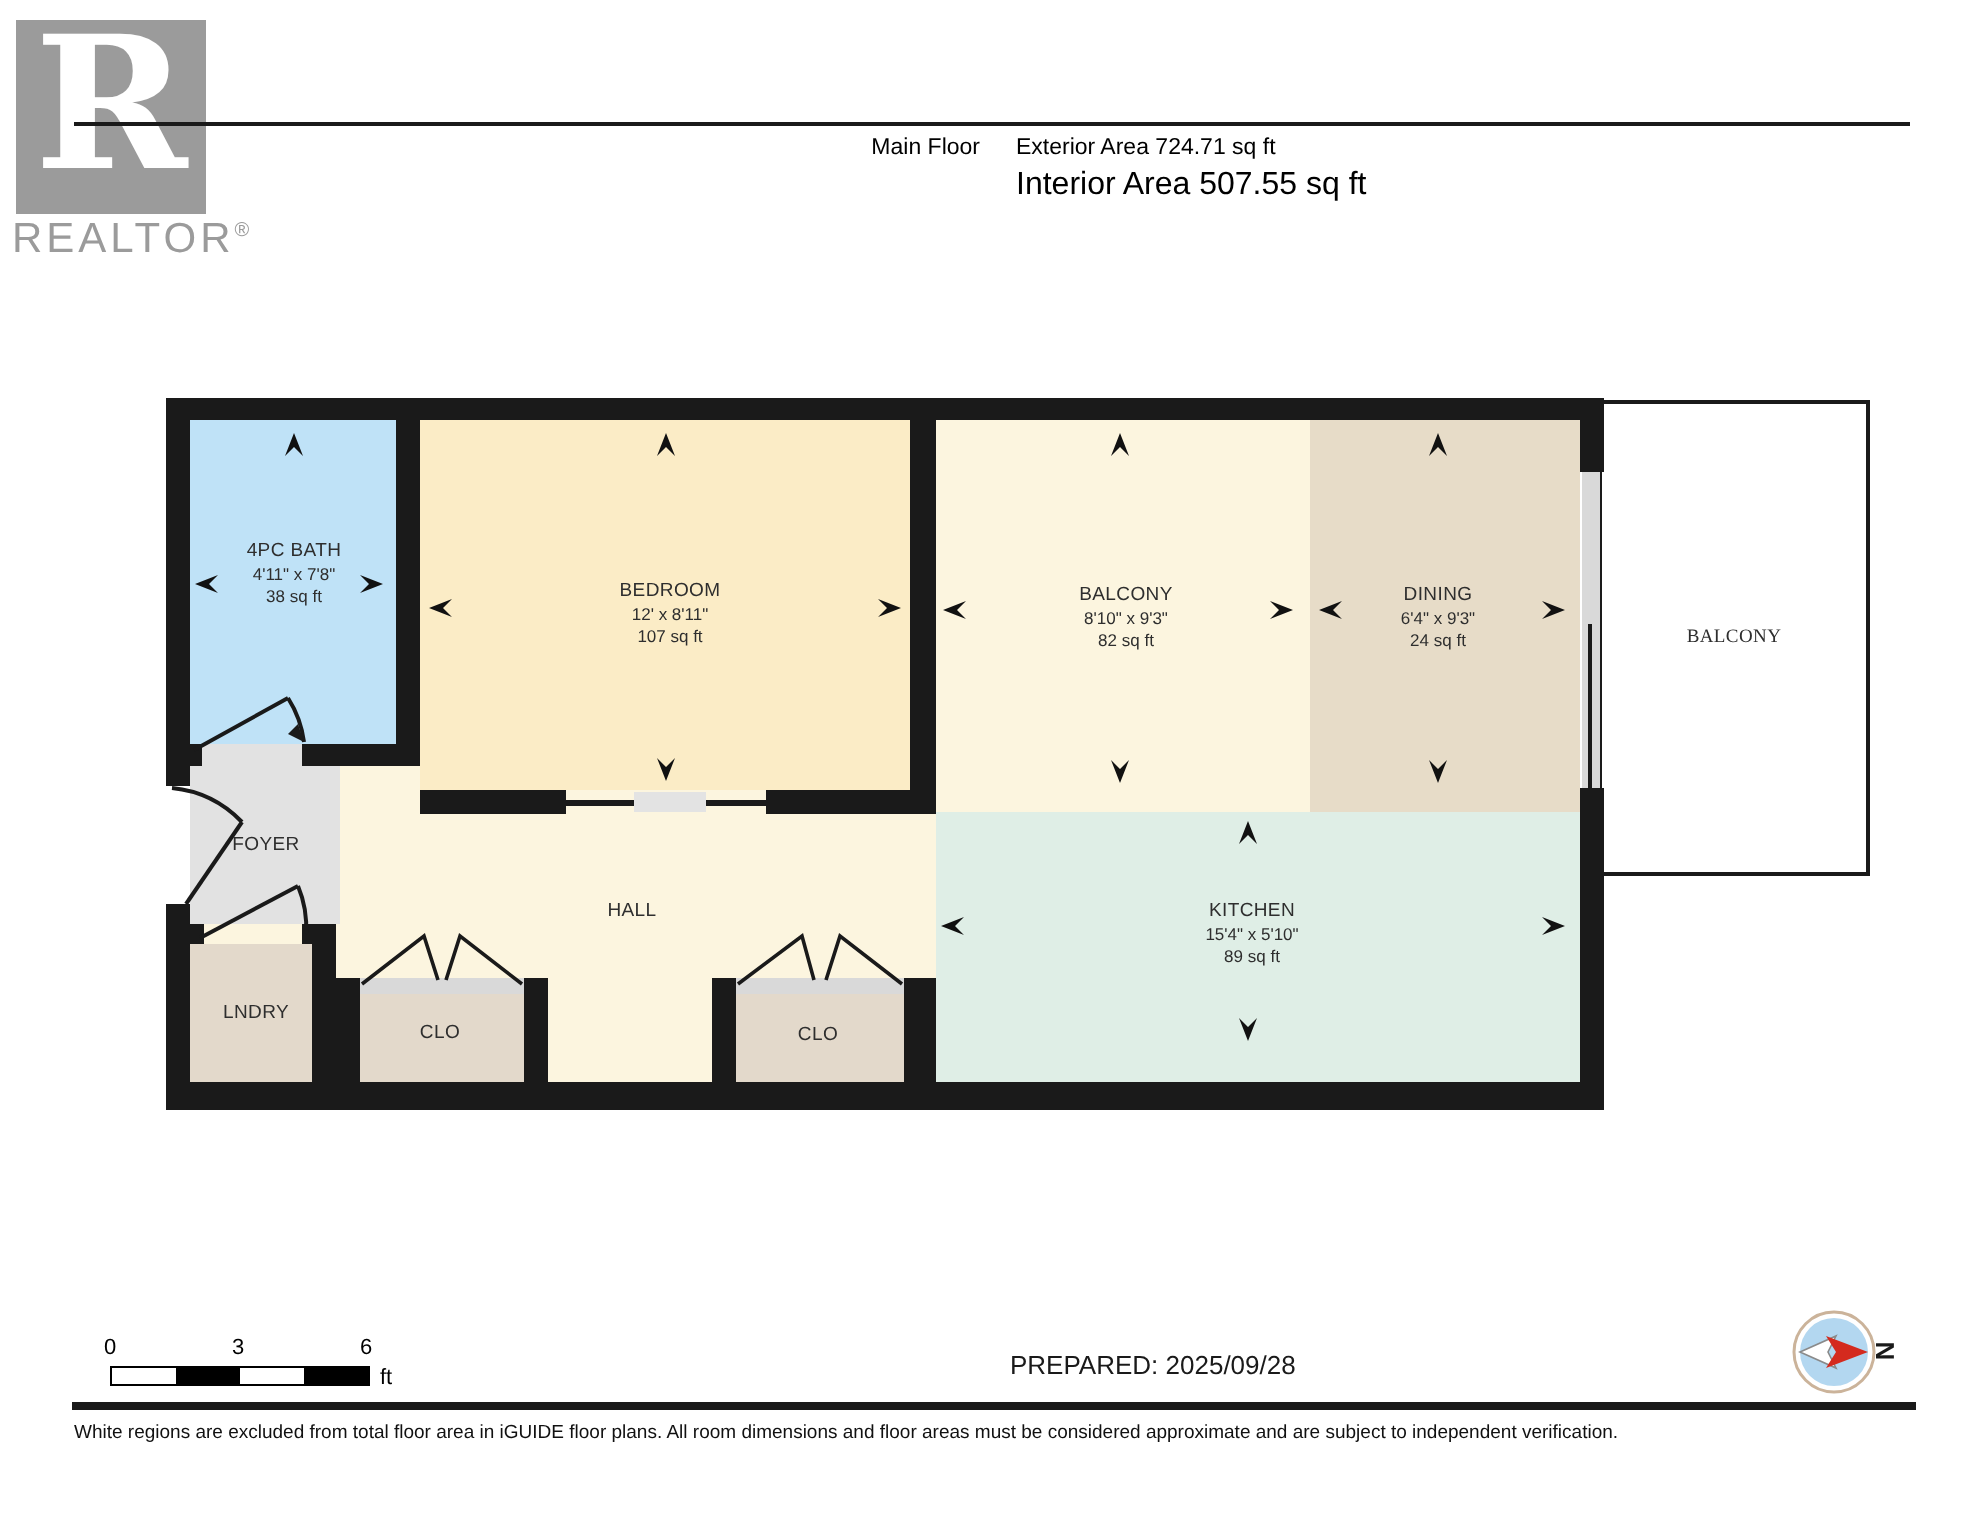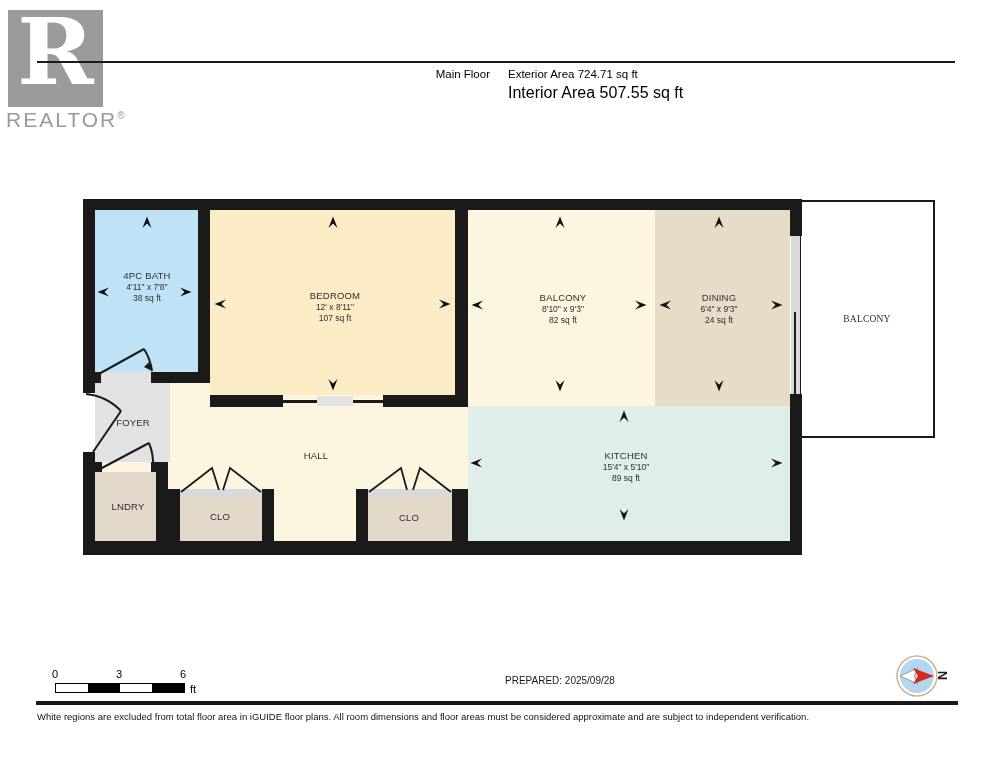--- a/index.html
+++ b/index.html
@@ -23,21 +23,21 @@
   .overlay{position:absolute;left:0;top:0;z-index:4;pointer-events:none;}
   .room-label{position:absolute;z-index:5;text-align:center;color:#2e2e2e;line-height:1.3;}
   .room-name{font-size:9.5px;display:block;letter-spacing:.2px;}
   .room-dims,.room-area{font-size:8.5px;display:block;}
   
   .scale-num{position:absolute;font-size:11px;color:#000;width:12px;text-align:center;}
   .scale-bar{position:absolute;left:55px;top:683px;width:128px;height:8px;border:1px solid #000;display:flex;z-index:1;}
   .scale-bar span{width:32px;height:8px;display:block;}
   .seg-w{background:#fff;} .seg-b{background:#000;}
   .scale-unit{position:absolute;left:190px;top:683px;font-size:11px;color:#000;}
-  .prepared{position:absolute;left:505px;top:675px;font-size:10px;color:#1a1a1a;}
+  .prepared{position:absolute;left:505px;top:675px;font-size:13px;color:#1a1a1a;}
   .compass{position:absolute;left:896px;top:655px;}
   .compass-letter{position:absolute;left:938px;top:668px;font-size:13px;font-weight:bold;color:#1a1a1a;transform:rotate(90deg);}
   .bottom-rule{position:absolute;left:36px;top:701px;width:922px;height:4px;background:#1a1a1a;}
   .disclaimer{position:absolute;left:37px;top:711px;width:930px;font-size:9.5px;color:#111;}
 </style>
 </head>
 <body>
 
 <div class="page">
 

